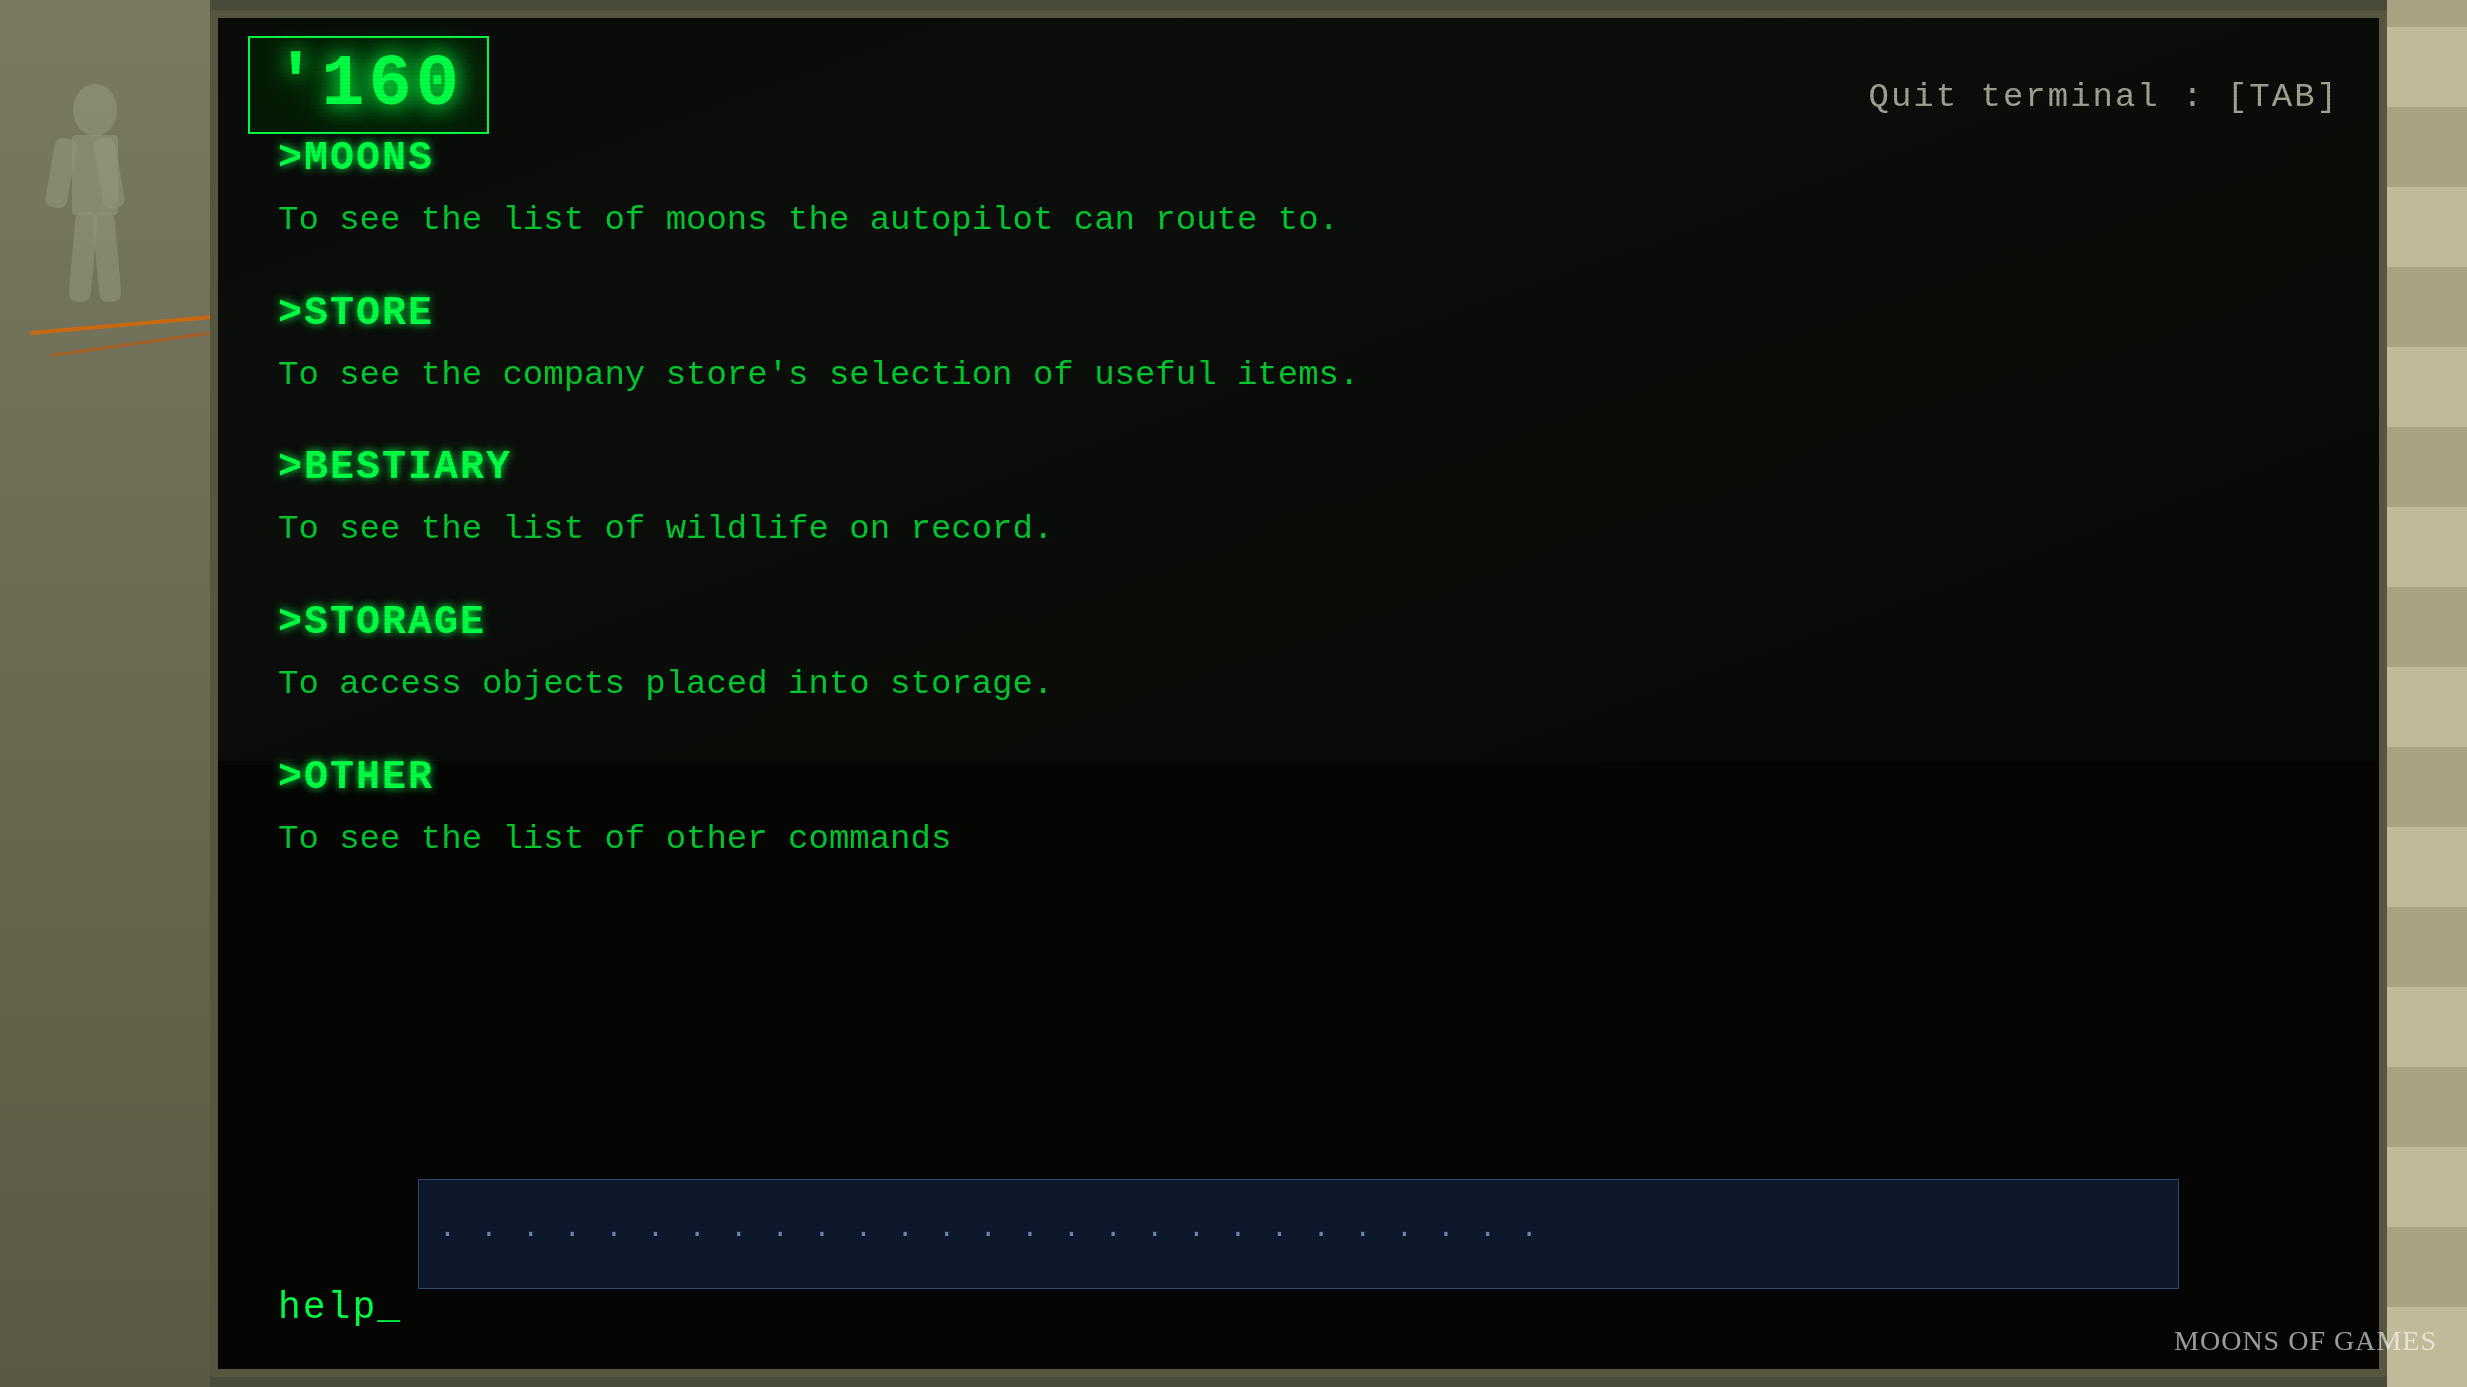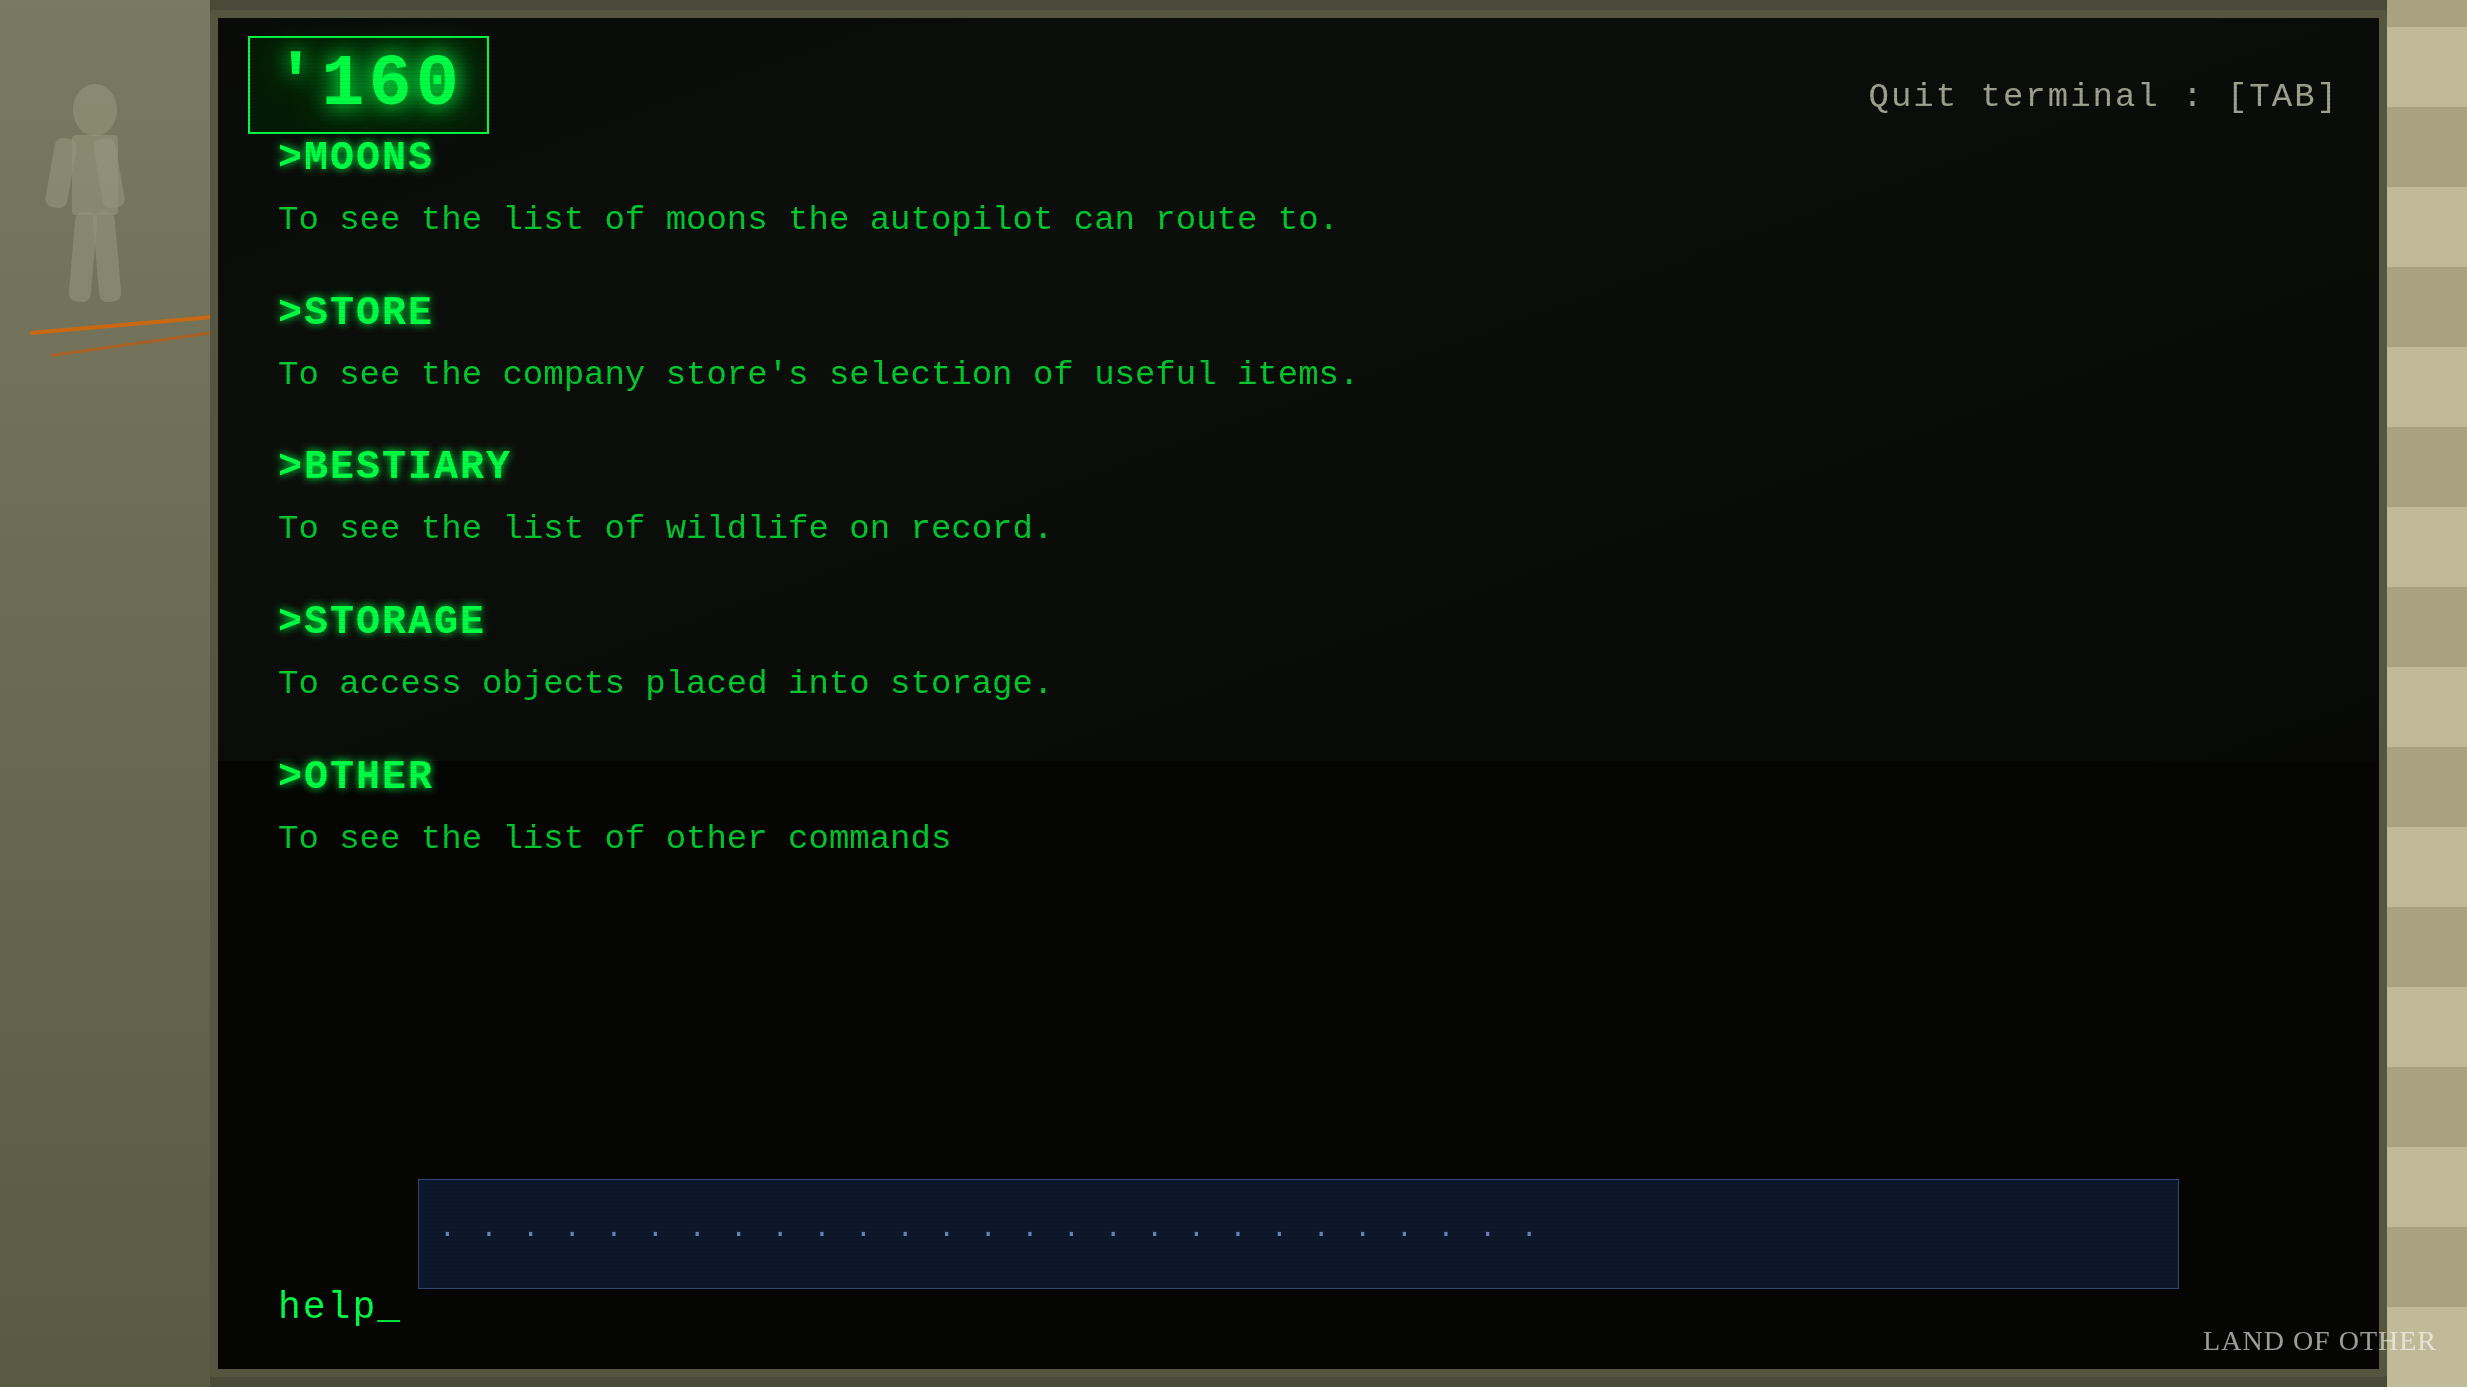--- a/index.html
+++ b/index.html
@@ -304,20 +304,20 @@
 
     <div class="input-line">
       <span>help</span><span style="animation: blink 1s step-end infinite;">_</span>
     </div>
 
     <div class="scanlines"></div>
 
   </div>
 </div>
 
-<div class="watermark">LAND OF OTHER</div>
+<div class="watermark">MOONS OF GAMES</div>
 
 <style>
   @keyframes blink {
     0%, 100% { opacity: 1; }
     50% { opacity: 0; }
   }
 </style>
 
 </body></html>

